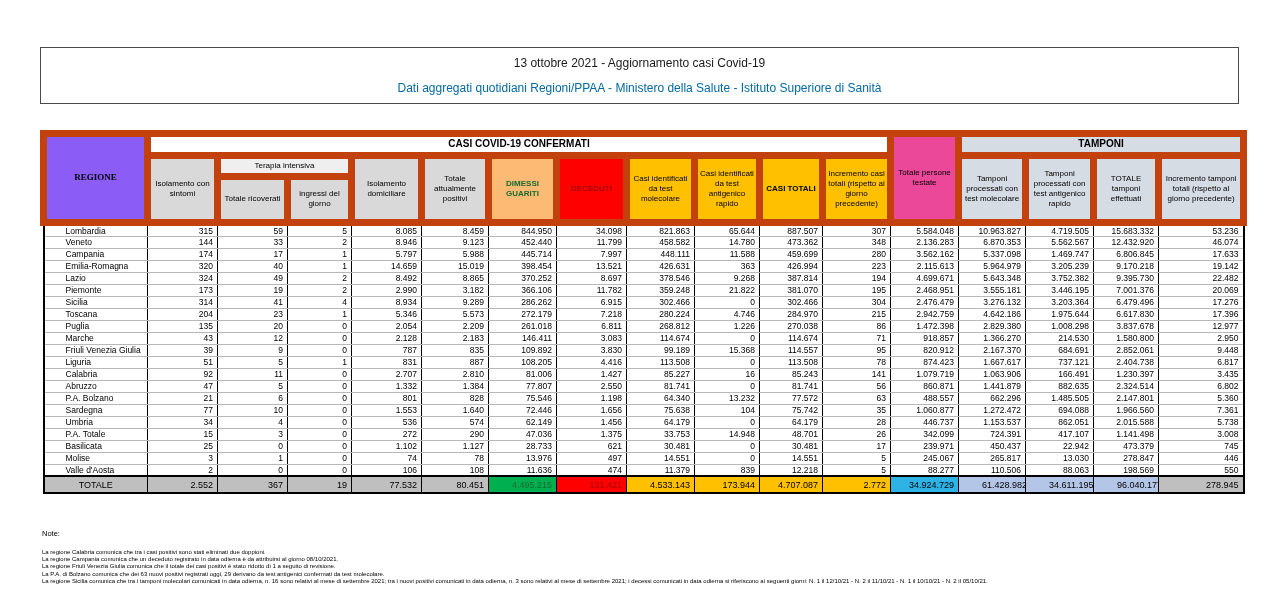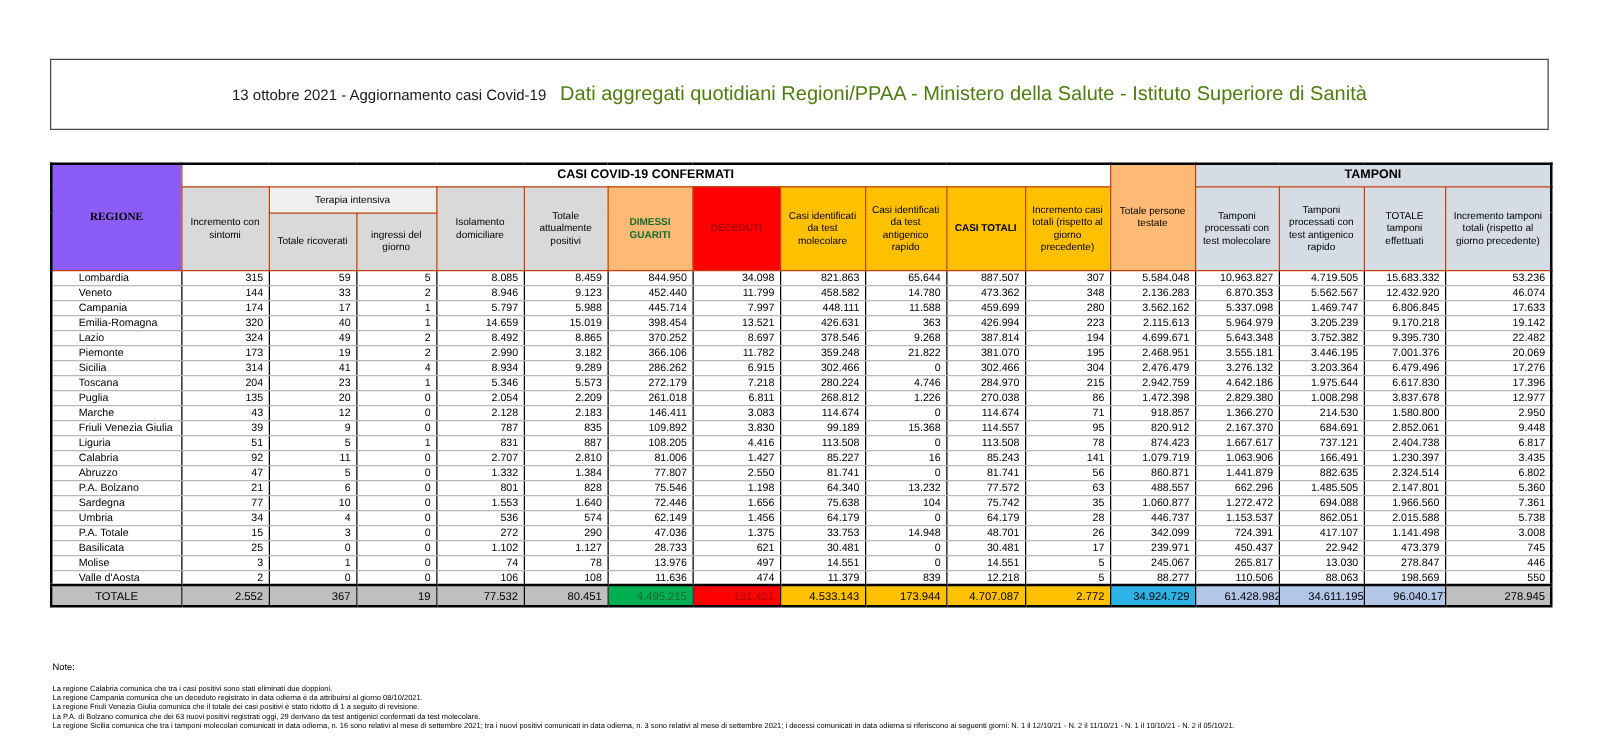--- a/index.html
+++ b/index.html
@@ -1,37 +1,37 @@
 <!DOCTYPE html>
 <html><head>
 <meta charset="utf-8">
 <style>
   * { box-sizing: border-box; }
   body { margin:0; background:#fff; font-family:"Liberation Sans", sans-serif; }
   .page { position:relative; width:1280px; height:597px; background:#fff; overflow:hidden; }
 
   .titlebox { position:absolute; left:40px; top:47px; width:1199px; height:57px;
-    border:1px solid #4a4a4a; display:flex; justify-content:center;
+    border:1px solid #4a4a4a; display:flex; flex-direction:column; justify-content:center;
     align-items:center; gap:11px; }
   .titlebox .t1 { font-size:12px; color:#1a1a1a; }
-  .titlebox .t2 { font-size:16px; color:#4d7c0f; }
+  .titlebox .t2 { font-size:12px; color:#0369a1; }
 
   table.covid { position:absolute; left:40px; top:130px; width:1200px;
     border-collapse:collapse; table-layout:fixed; border:2px solid #000; }
-  th { border:1px solid #c2410c; padding:1px 2px; font-size:8px; font-weight:400;
+  th { border:7px solid #c2410c; padding:1px 2px; font-size:8px; font-weight:400;
     text-align:center; vertical-align:middle; background:#D9D9D9; line-height:1.25; }
   th.gh { font-size:10px; font-weight:700; background:#fff; height:18px; }
   th.regione-h { background:#8b5cf6; font-weight:700; font-size:9px;font-family:Liberation Serif, serif; }
   th.terapia-h { background:#EFEFEF; height:21px; }
   th.sub-h { height:46px; }
   th.green-h { background:#fdba74; color:#156b2d; font-weight:700; }
   th.red-h { background:#FF0000; color:#a80000; font-weight:700; }
   th.yellow-h { background:#FFC000; color:#000; }
   th.casitot-h { background:#FFC000; font-weight:700; }
-  th.testate-h { background:#fdba74; color:#000; }
+  th.testate-h { background:#ec4899; color:#000; }
   th.tamponi-gh { background:#D6DCE4; font-weight:700; font-size:10px; }
   th.tamp-h { background:#D6DCE4; }
 
   td { border-left:1px solid #000; border-right:1px solid #000;
     border-top:1px solid #b8b8b8; border-bottom:1px solid #b8b8b8;
     font-size:8.5px; text-align:right; height:12px; padding:0 4px;
     white-space:nowrap; overflow:hidden; color:#000; }
   td.region { text-align:left; padding:0 21px; }
   tr.totale td { font-weight:400; border-top:2px solid #000; border-bottom:2px solid #000;
     background:#BFBFBF; height:17px; font-size:9px; }
@@ -77,21 +77,21 @@
       <col style="width:85px">
     </colgroup>
     <thead>
       <tr>
         <th rowspan="3" class="regione-h">REGIONE</th>
         <th colspan="11" class="gh">CASI COVID-19 CONFERMATI</th>
         <th rowspan="3" class="testate-h">Totale persone testate</th>
         <th colspan="4" class="tamponi-gh">TAMPONI</th>
       </tr>
       <tr>
-        <th rowspan="2">Incremento con sintomi</th>
+        <th rowspan="2">Isolamento con sintomi</th>
         <th colspan="2" class="terapia-h">Terapia intensiva</th>
         <th rowspan="2">Isolamento domiciliare</th>
         <th rowspan="2">Totale attualmente positivi</th>
         <th rowspan="2" class="green-h">DIMESSI GUARITI</th>
         <th rowspan="2" class="red-h">DECEDUTI</th>
         <th rowspan="2" class="yellow-h">Casi identificati da test molecolare</th>
         <th rowspan="2" class="yellow-h">Casi identificati da test antigenico rapido</th>
         <th rowspan="2" class="casitot-h">CASI TOTALI</th>
         <th rowspan="2" class="yellow-h">Incremento casi totali (rispetto al giorno precedente)</th>
         <th rowspan="2" class="tamp-h">Tamponi processati con test molecolare</th>

